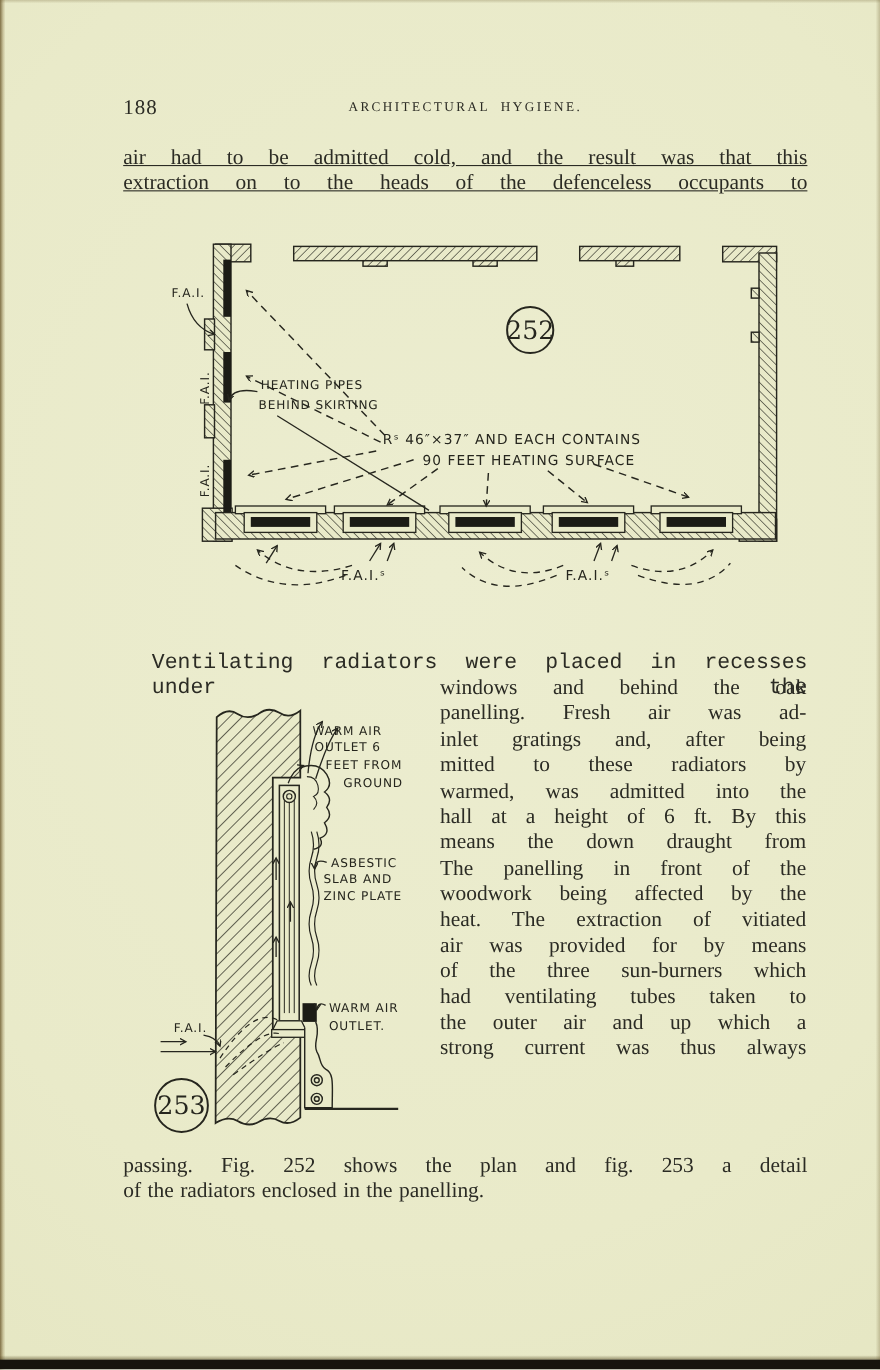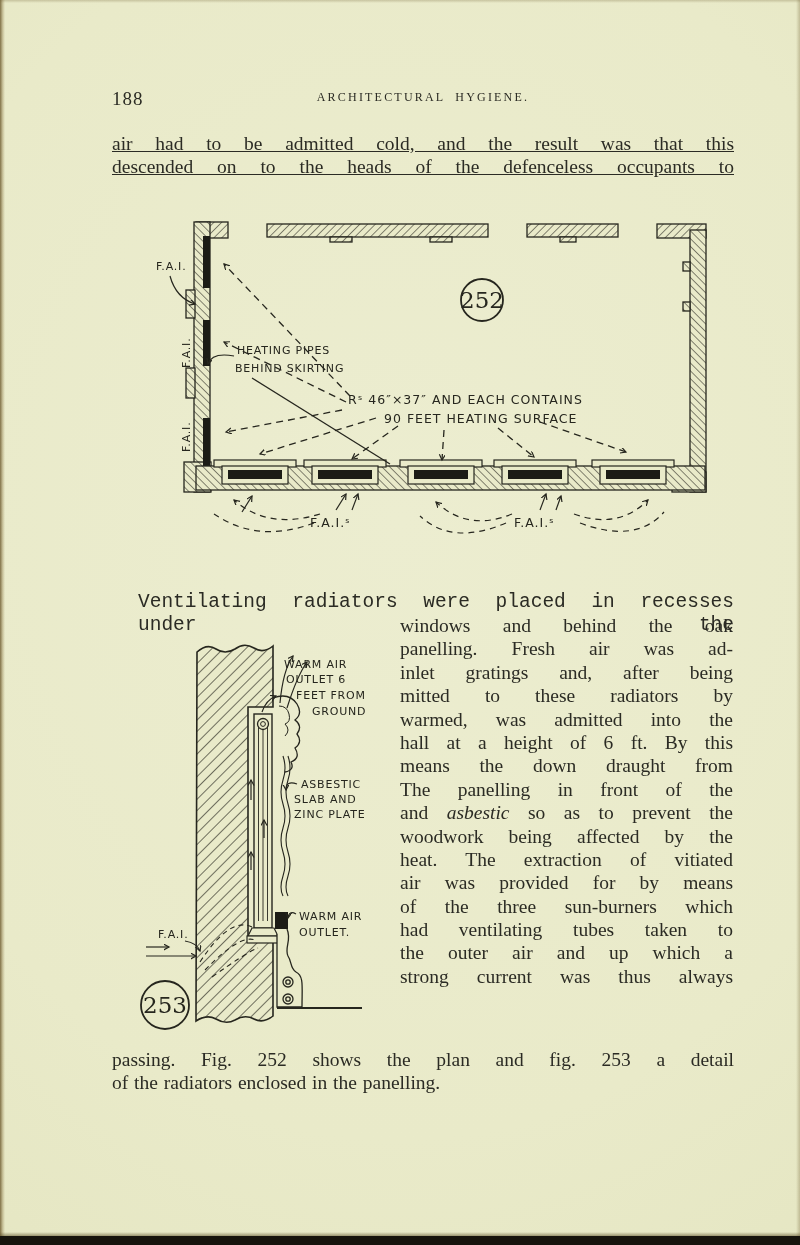--- a/index.html
+++ b/index.html
@@ -44,21 +44,21 @@
   <div class="edge-right"></div>
   <div class="edge-top"></div>
   <div class="edge-bottom-fade"></div>
   <div class="edge-bottom"></div>
 
   <div class="pagenum">188</div>
   <div class="runtitle">ARCHITECTURAL  HYGIENE.</div>
 
   <div class="block" style="left:112px;top:132px;width:622px;text-decoration:underline;">
     <div class="bodyline">air had to be admitted cold, and the result was that this</div>
-    <div class="bodyline">descended on to the heads of the defenceless occupants to</div>
+    <div class="bodyline">extraction on to the heads of the defenceless occupants to</div>
   </div>
 
   <svg class="figsvg" style="left:140px;top:215px;" width="600" height="335" viewBox="140 215 600 335">
     <defs>
       <pattern id="h252a" width="5.5" height="5.5" patternUnits="userSpaceOnUse" patternTransform="rotate(-45)">
         <rect width="5.5" height="5.5" fill="#e9eac9"></rect>
         <line x1="0" y1="0" x2="0" y2="5.5" stroke="#2b2b22" stroke-width="1.1"></line>
       </pattern>
       <pattern id="h252b" width="5.5" height="5.5" patternUnits="userSpaceOnUse" patternTransform="rotate(45)">
         <rect width="5.5" height="5.5" fill="#e9eac9"></rect>
@@ -181,21 +181,20 @@
 
   <div class="block" style="left:400px;top:614px;width:333px;">
     <div class="bodyline">windows and behind the oak</div>
     <div class="bodyline">panelling.  Fresh air was ad-</div>
     <div class="bodyline">inlet gratings and, after being</div>
     <div class="bodyline">mitted to these radiators by</div>
     <div class="bodyline">warmed, was admitted into the</div>
     <div class="bodyline">hall at a height of 6 ft.  By this</div>
     <div class="bodyline">means the down draught from</div>
     <div class="bodyline">The panelling in front of the</div>
-    <div class="bodyline"><span>and </span><span class="em">asbestic</span><span> so as to prevent the</span></div>
     <div class="bodyline">woodwork being affected by the</div>
     <div class="bodyline">heat.  The extraction of vitiated</div>
     <div class="bodyline">air was provided for by means</div>
     <div class="bodyline">of the three sun-burners which</div>
     <div class="bodyline">had ventilating tubes taken to</div>
     <div class="bodyline">the outer air and up which a</div>
     <div class="bodyline">strong current was thus always</div>
   </div>
 
   <svg class="figsvg" style="left:135px;top:640px;" width="240" height="400" viewBox="135 640 240 400">

